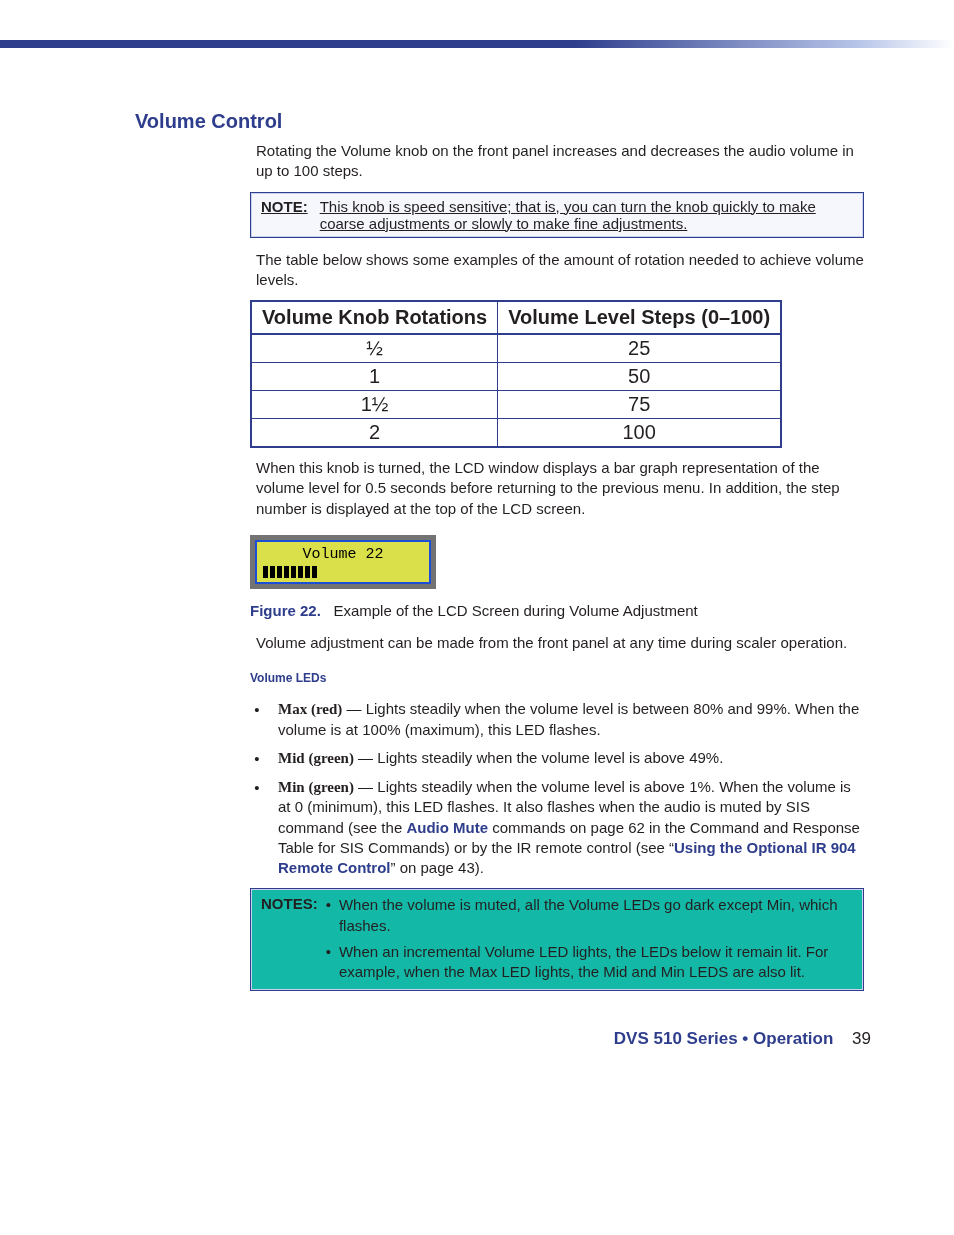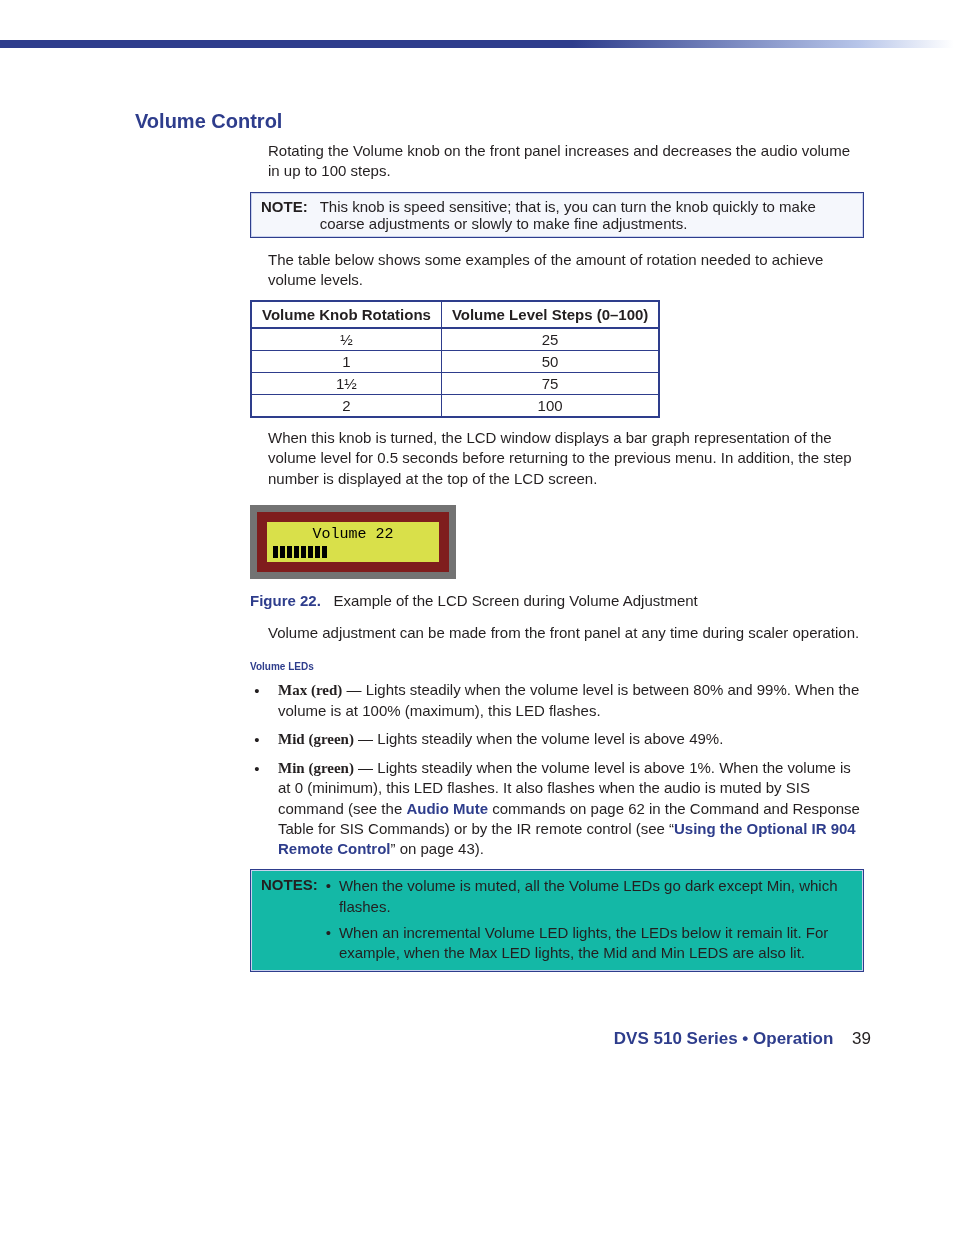--- a/index.html
+++ b/index.html
@@ -36,51 +36,52 @@
   }
   h1.section-heading {
     color: #2e3d8c;
     font-weight: 700;
     font-size: 20px;
     margin: 0 0 8px 0;
   }
   h2.subheading {
     color: #2e3d8c;
     font-weight: 700;
-    font-size: 10px;
-    margin: 18px 0 8px 0;
+    font-size: 12px;
+    margin: 18px 0 14px 0;
   }
   p {
-    margin: 0 0 10px 18px;
+    margin: 0 0 10px 6px;
     line-height: 1.35;
   }
   .note-box {
     border: 1.5px solid #2e3d8c;
     box-shadow: 0 0 0 1px #c9d2ee inset;
     background: #f5f7fc;
     padding: 5px 10px 5px 10px;
     margin: 4px 0 12px 0;
+    text-decoration: underline;
   }
   .note-prefix {
     font-weight: 700;
   }
   .hang {
     display: flex;
     gap: 12px;
   }
   .hang .lbl { flex: 0 0 auto; }
   .hang .txt { flex: 1 1 auto; }
 
   table.vol {
     border-collapse: collapse;
     margin-bottom: 10px;
   }
   table.vol th, table.vol td {
     border: 1px solid #2e3d8c;
-    font-size: 15px;
+    font-size: 20px;
   }
   table.vol thead th {
     border-top: 2px solid #2e3d8c;
     border-left: 2px solid #2e3d8c;
     border-right: 2px solid #2e3d8c;
     border-bottom: 2px solid #2e3d8c;
     text-align: left;
     font-weight: 700;
     padding: 4px 10px;
   }
@@ -89,23 +90,23 @@
     padding: 2px 10px;
   }
   table.vol thead th:first-child { border-right-width: 1px; }
   table.vol thead th:last-child  { border-left-width: 1px; }
   table.vol tbody td:first-child { border-left-width: 2px; }
   table.vol tbody td:last-child  { border-right-width: 2px; }
   table.vol tbody tr:last-child td { border-bottom-width: 2px; }
 
   .lcd {
     display: inline-block;
-    padding: 10px;
-    background: #7f1d1d;
-    border: 7px solid #737373;
+    padding: 2px;
+    background: #1d4ed8;
+    border: 5px solid #737373;
     margin: 6px 0 12px 0;
   }
   .lcd-inner {
     background: #d9e04a;
     width: 160px;
     padding: 4px 6px 4px 6px;
     font-family: "Courier New", monospace;
     font-size: 15px;
     color: #000;
     line-height: 1.2;

